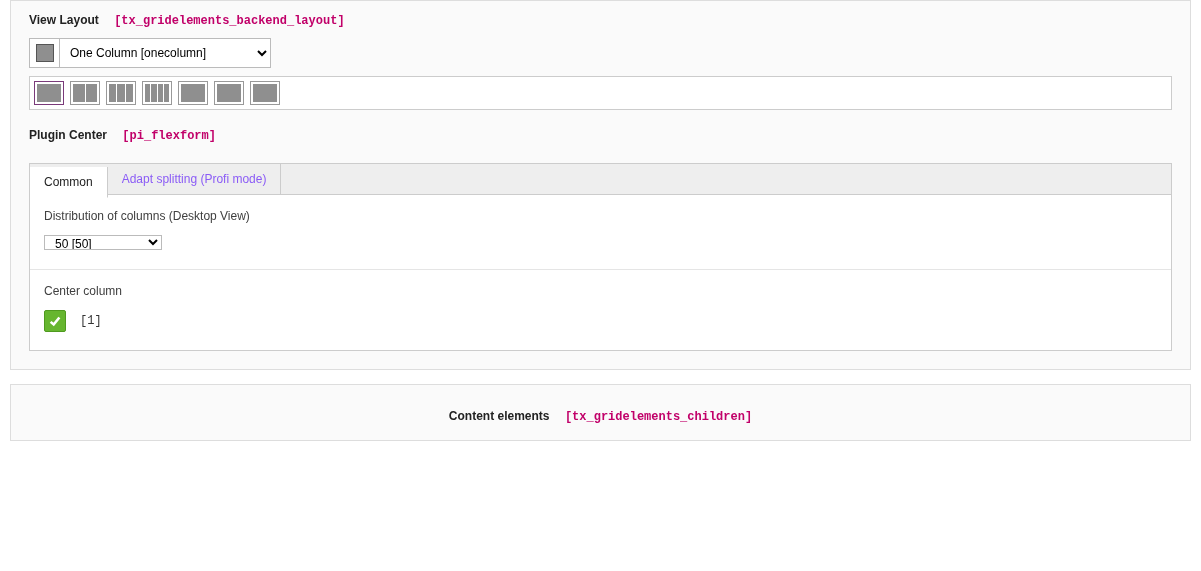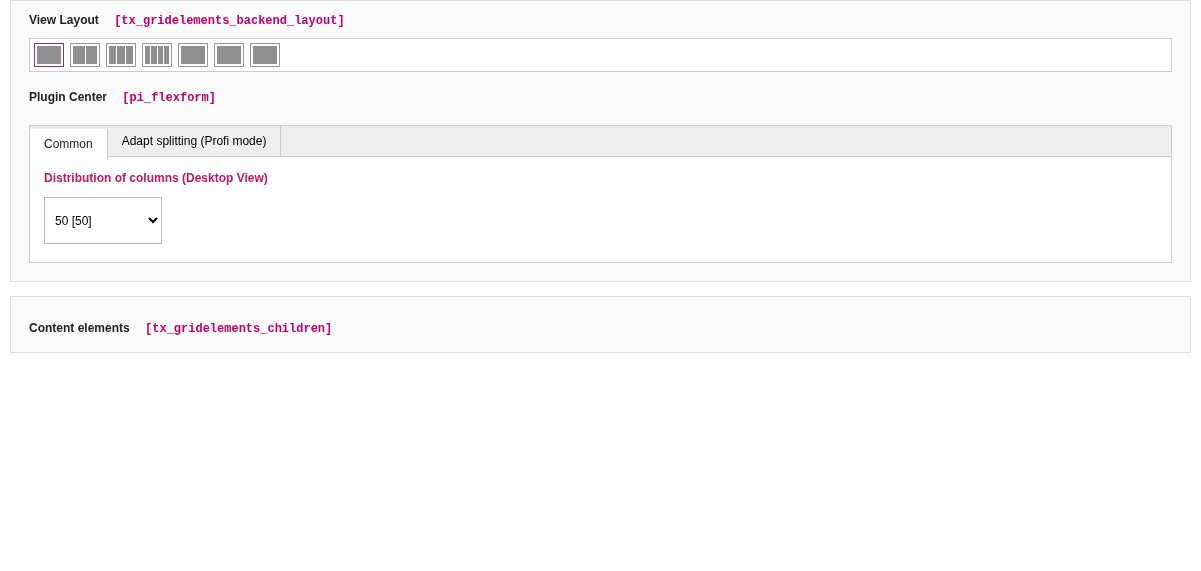--- a/index.html
+++ b/index.html
@@ -90,21 +90,21 @@
     background: #fff;
   }
   .tabs-header {
     display: flex;
     background: #eee;
     border-bottom: 1px solid #ccc;
   }
   .tab {
     padding: 8px 14px;
     font-size: 12px;
-    color: #000000;
+    color: #8b5cf6;
     cursor: pointer;
     border-right: 1px solid #ccc;
     background: #eee;
   }
   .tab.active {
     background: #fff;
     color: #222;
     position: relative;
     top: 3px;
     border-bottom: 1px solid #fff;
@@ -114,26 +114,26 @@
     padding: 0;
   }
   .field-block {
     padding: 14px 14px 18px 14px;
     border-bottom: 1px solid #e5e5e5;
   }
   .field-block:last-child {
     border-bottom: none;
   }
   .field-label {
-    font-weight: bold;
-    color: #be185d;
+    font-weight: normal;
+    color: #404040;
     margin-bottom: 12px;
   }
   select.dist-select {
-    height: 47px;
+    height: 15px;
     width: 118px;
     border: 1px solid #bbb;
     background: #fff;
     font-size: 12px;
     padding: 0 6px;
   }
   .check-row {
     display: flex;
     align-items: center;
     gap: 14px;
@@ -165,32 +165,41 @@
     width: 320px;
     height: 30px;
     border: 1px solid #bbb;
     background: #fff;
     padding: 0 6px;
     font-size: 12px;
   }
   .section.content-el {
     margin-top: 14px;
     padding-top: 10px;
+    text-align: center;
   }
 </style>
 </head>
 <body>
 
 <div class="outer-panel">
   <div class="section">
     <div class="section-label">
       <span>View Layout</span>
       <span class="tech">[tx_gridelements_backend_layout]</span>
     </div>
 
+    <div class="layout-select-row">
+      <div class="layout-current-thumb">
+        <div class="inner"></div>
+      </div>
+      <select class="layout-select">
+        <option>One Column [onecolumn]</option>
+      </select>
+    </div>
 
     <div class="thumb-row" id="thumb-row">
         <div class="thumb selected">
           <div class="col"></div>
         </div>
         <div class="thumb">
           <div class="col"></div>
           <div class="col"></div>
         </div>
         <div class="thumb">
@@ -230,20 +239,31 @@
       </div>
     <div class="tab-body">
 
       <div class="field-block">
         <div class="field-label">Distribution of columns (Desktop View)</div>
         <select class="dist-select">
           <option>50 [50]</option>
         </select>
       </div>
 
+      <div class="field-block">
+        <div class="field-label">Center column</div>
+        <div class="check-row">
+          <div class="checkbox">
+            <svg viewBox="0 0 16 16">
+                <polyline points="3,9 6.5,12 13,4"></polyline>
+              </svg>
+          </div>
+          <span class="check-val">[1]</span>
+        </div>
+      </div>
 
 
     </div>
   </div>
 </div>
 
 <div class="outer-panel" style="margin-top:14px;">
   <div class="section content-el">
     <div class="section-label">
       <span>Content elements</span>

